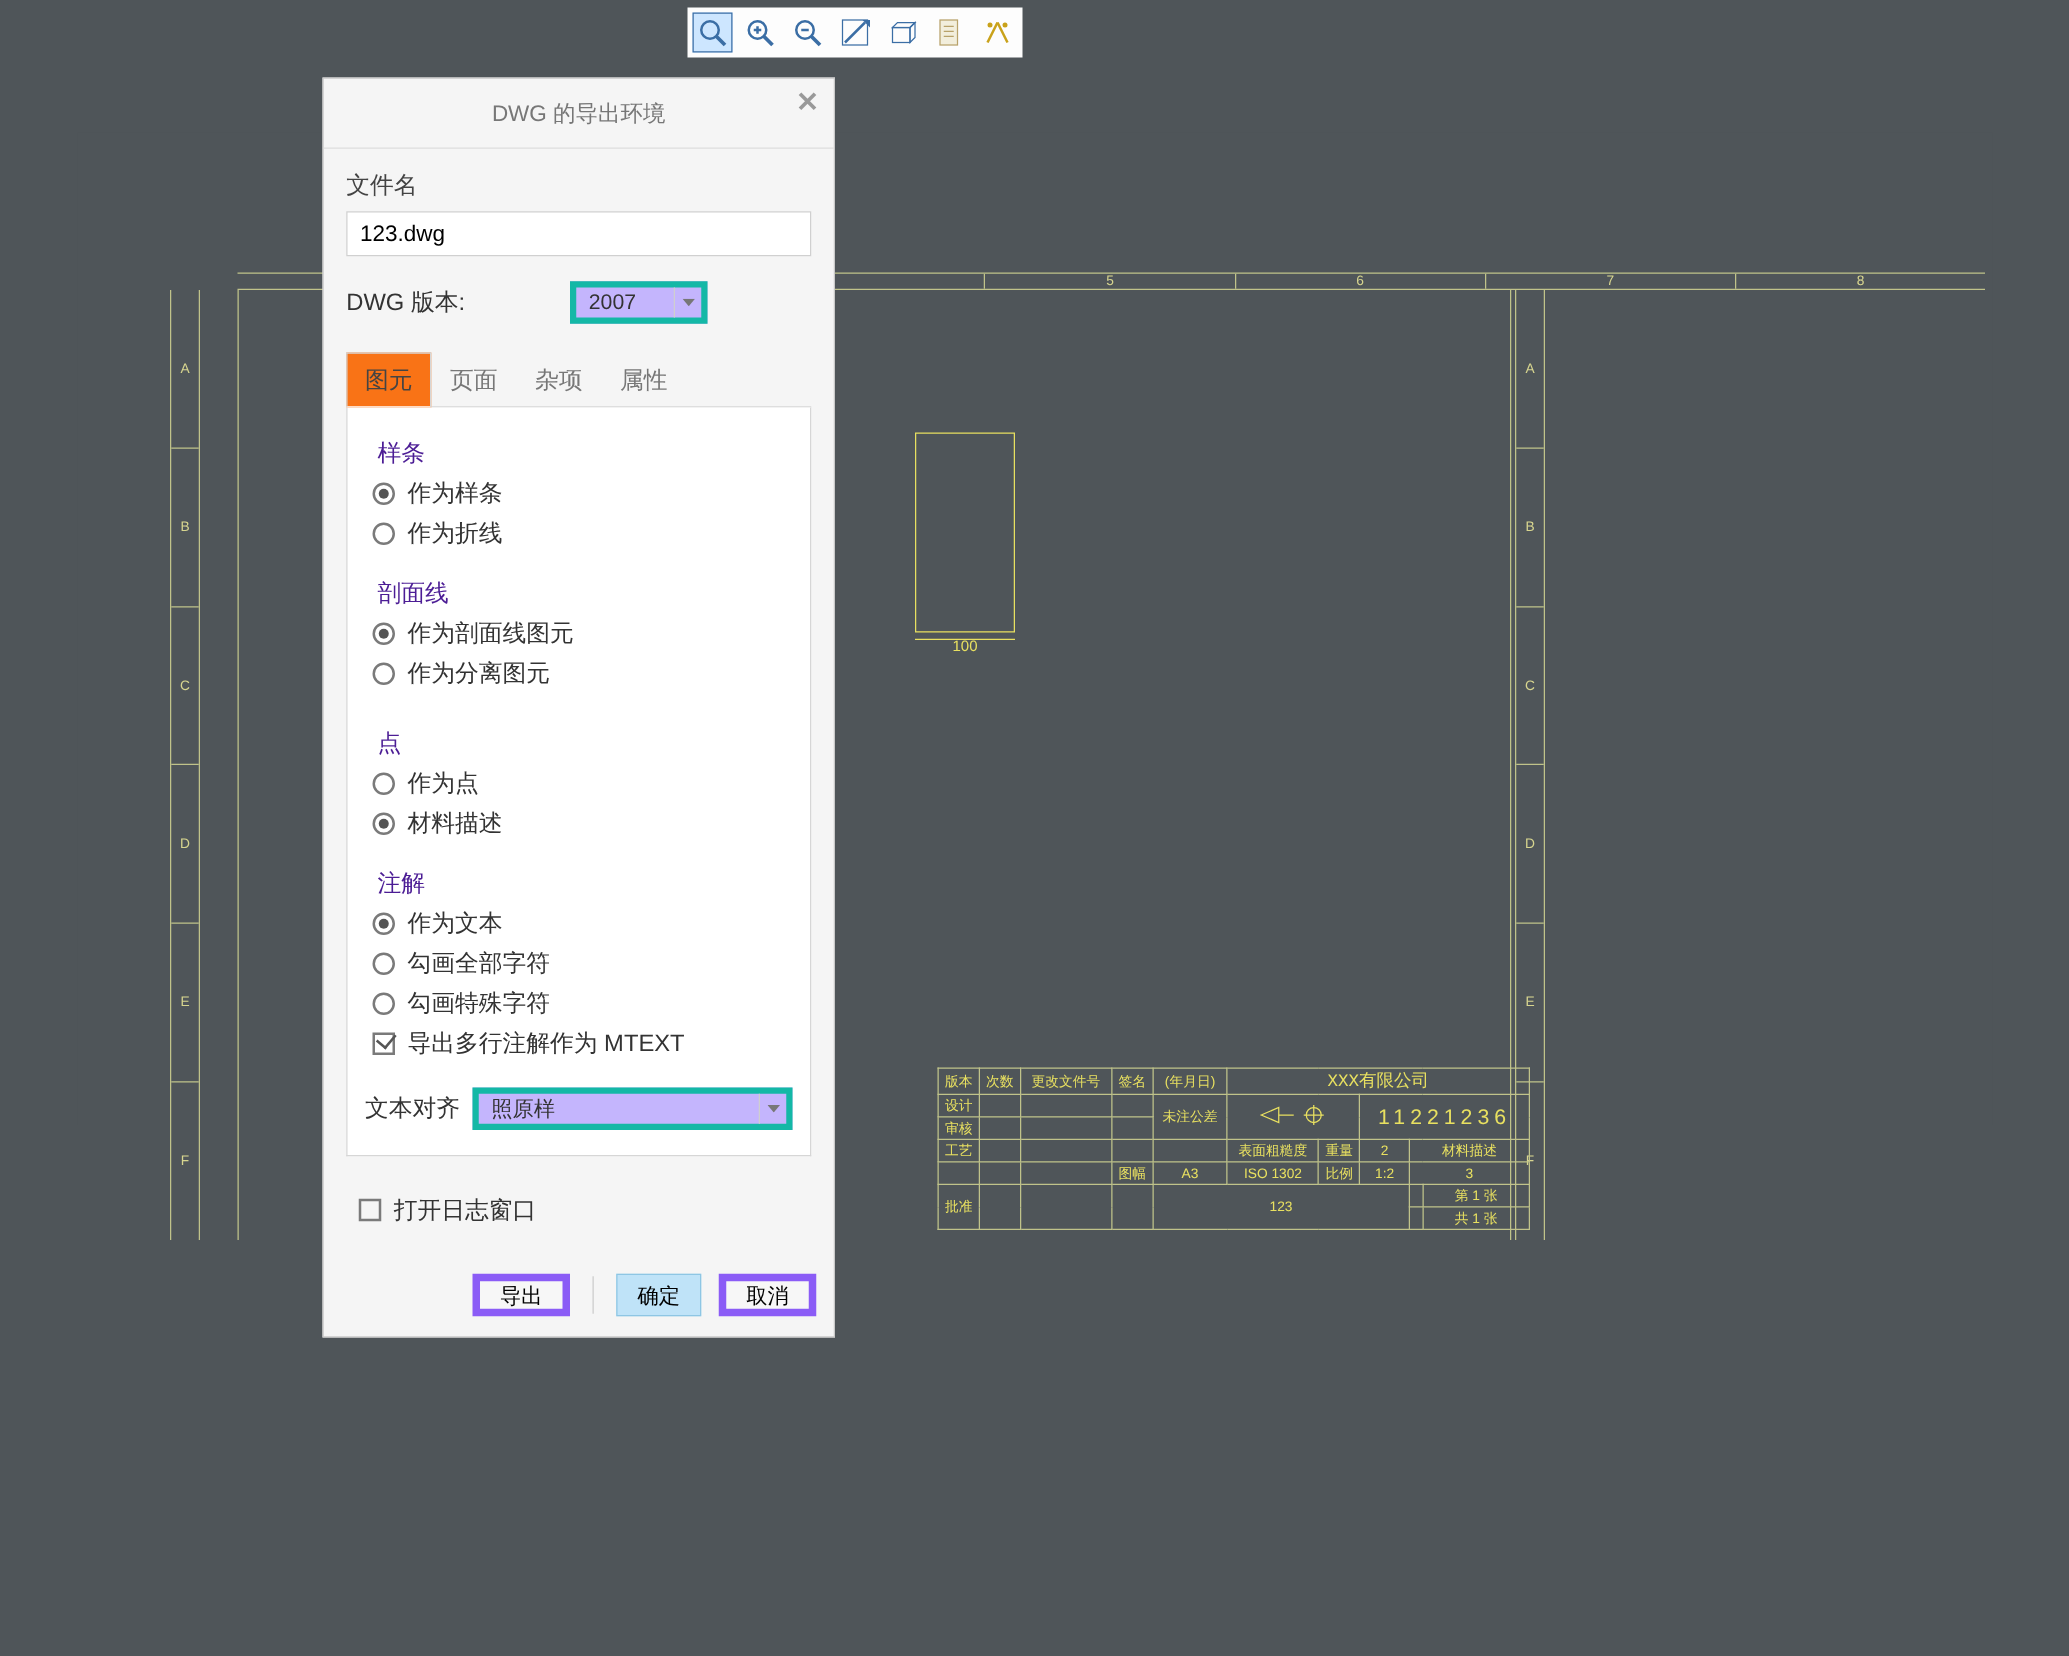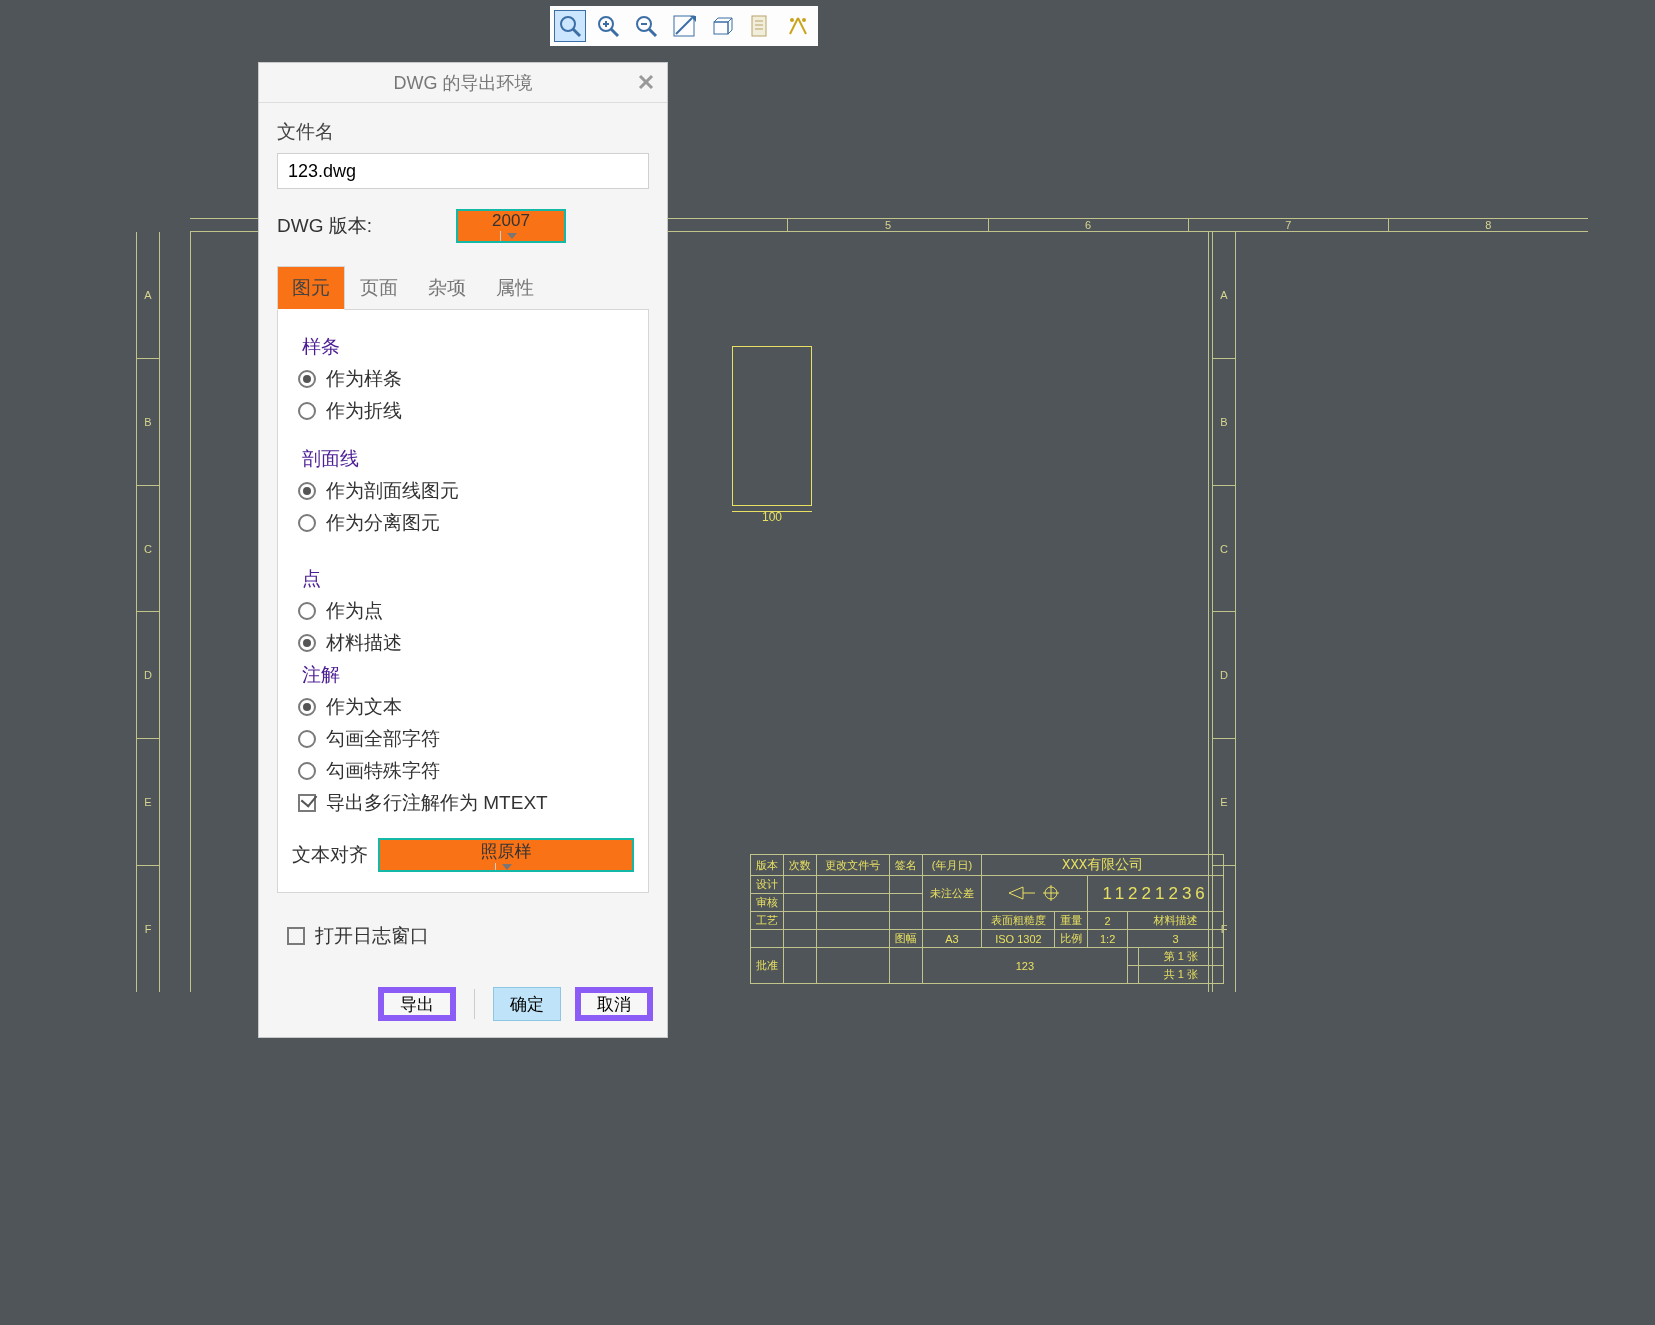--- a/index.html
+++ b/index.html
@@ -117,21 +117,21 @@
   
   .dialog{
     position:absolute;
     left:258px; top:62px;
     width:410px;
     background:#f5f5f5;
     border:1px solid #c9c9c9;
     box-shadow:none;
   }
   .dlg-title{
-    height:40px;
+    height:56px;
     display:flex; align-items:center; justify-content:center;
     position:relative;
     color:#777;
     font-size:18px;
     border-bottom:1px solid #ddd;
   }
   .dlg-close{
     position:absolute; right:10px; top:10px;
     width:22px; height:22px;
     color:#999;
@@ -154,25 +154,24 @@
     font-size:18px;
   }
   .row-version{
     display:flex; align-items:center;
     gap:12px;
     margin-top:20px;
   }
   .row-version .label{ flex:0 0 auto;}
   .dropdown{
     display:flex; align-items:center;
-    border:2px solid #14b8a6;
+    border:5px solid #14b8a6;
     height:34px;
     min-width:110px;
-    background:#f97316;
-    flex-direction:column;
+    background:#c4b5fd;
   }
   .dropdown .dd-val{
     flex:1; padding:0 10px; font-size:17px;
   }
   .dropdown .dd-btn{
     width:22px; height:100%;
     border-left:1px solid #cfcfcf;
     display:flex; align-items:center; justify-content:center;
     color:#777;
   }
@@ -495,21 +494,21 @@
       <div class="group-label" style="margin-top:30px">点</div>
       <div class="radio-row">
         <span class="radio"></span>
         <span>作为点</span>
       </div>
       <div class="radio-row">
         <span class="radio checked"></span>
         <span>材料描述</span>
       </div>
 
-      <div class="group-label" style="margin-top:6px">注解</div>
+      <div class="group-label" style="margin-top:22px">注解</div>
       <div class="radio-row">
         <span class="radio checked"></span>
         <span>作为文本</span>
       </div>
       <div class="radio-row">
         <span class="radio"></span>
         <span>勾画全部字符</span>
       </div>
       <div class="radio-row">
         <span class="radio"></span>

